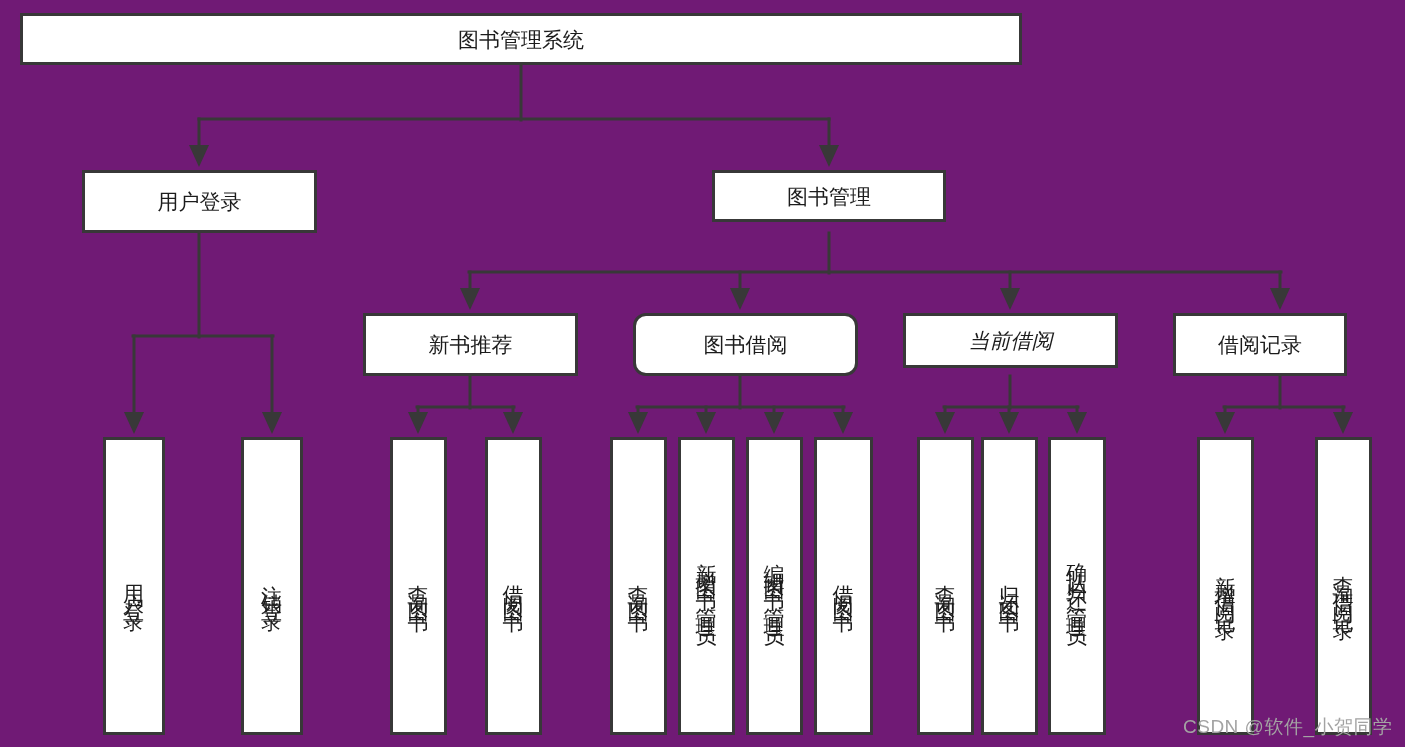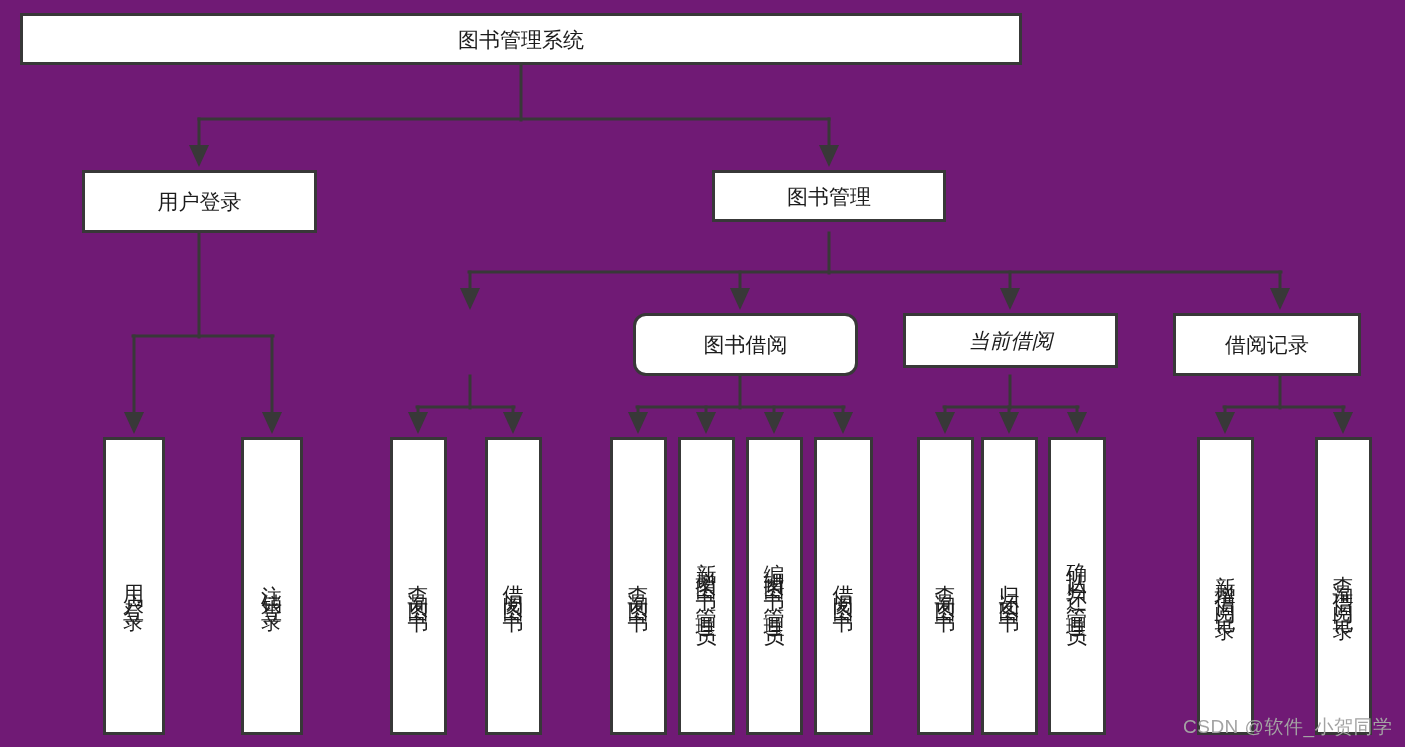--- a/index.html
+++ b/index.html
@@ -133,27 +133,30 @@
     <span>图书管理系统</span>
   </div>
 
   <div class="node" style="left:82px;top:170px;width:235px;height:63px;">
     <span>用户登录</span>
   </div>
   <div class="node" style="left:712px;top:170px;width:234px;height:52px;">
     <span>图书管理</span>
   </div>
 
+  <div class="node" style="left:363px;top:313px;width:215px;height:63px;">
+    <span>新书推荐</span>
+  </div>
   <div class="node" style="left:633px;top:313px;width:225px;height:63px;border-radius:13px;">
     <span>图书借阅</span>
   </div>
   <div class="node" style="left:903px;top:313px;width:215px;height:55px;font-style:italic;">
     <span>当前借阅</span>
   </div>
-  <div class="node" style="left:1173px;top:313px;width:188px;height:63px;">
+  <div class="node" style="left:1173px;top:313px;width:174px;height:63px;">
     <span>借阅记录</span>
   </div>
 
   <div class="vnode" style="left:103px;top:437px;width:62px;height:298px;">
     <span class="vtext">用户登录</span>
   </div>
   <div class="vnode" style="left:241px;top:437px;width:62px;height:298px;">
     <span class="vtext">注销登录</span>
   </div>
 

